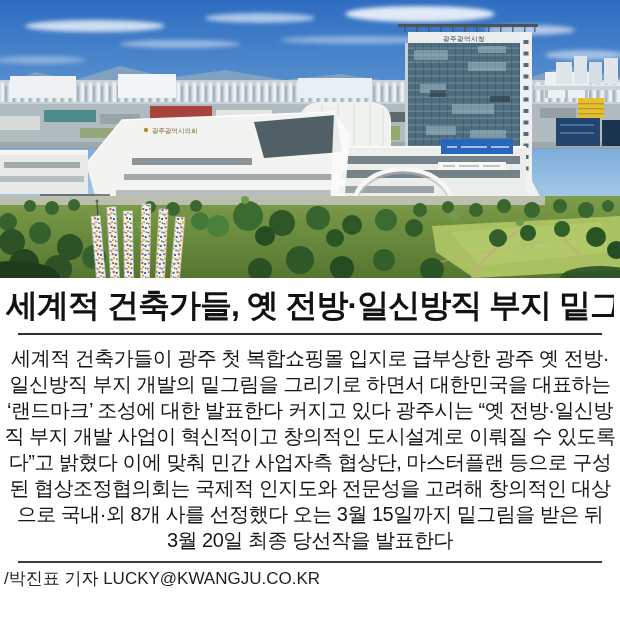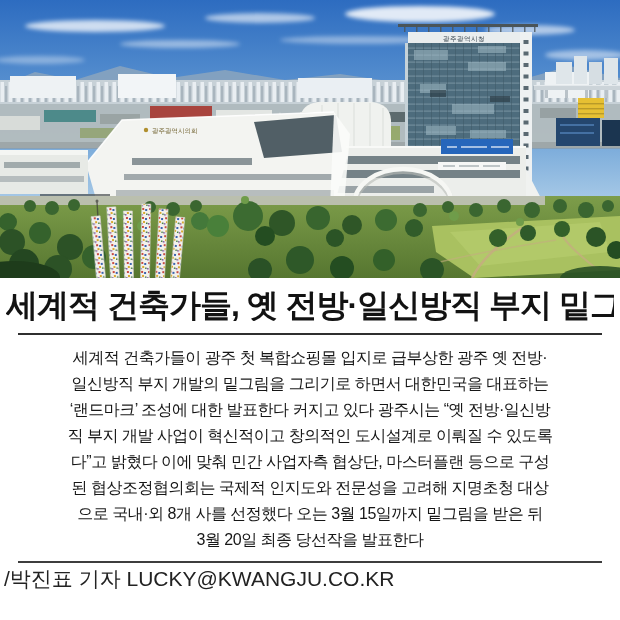--- a/index.html
+++ b/index.html
@@ -12,25 +12,25 @@
   .photo svg{display:block;}
   .headline{
     margin:7px 6px 0 6px;text-align:center;
     font-size:32px;line-height:40px;font-weight:800;letter-spacing:-1px;
     color:var(--ink,#121212);white-space:nowrap;overflow:hidden;
   }
   .rule{height:2px;background:var(--divider,#2f2f2f);margin:8px 18px 0 18px;}
   .rule.thin{height:1.5px;margin-top:8px;background:#3d3d3d;}
   .article-body{
     margin-top:10px;text-align:center;
-    font-size:16px;line-height:26px;letter-spacing:-0.5px;
+    font-size:20px;line-height:26px;letter-spacing:-0.5px;
     color:#161616;font-weight:400;
   }
   .byline{
-    margin:7px 0 0 4px;font-size:21px;line-height:18px;color:var(--byline,#222222);
+    margin:7px 0 0 4px;font-size:17px;line-height:18px;color:var(--byline,#222222);
     letter-spacing:0;
   }
 </style>
 </head>
 <body>
 
 <div class="photo">
 <svg width="620" height="278" viewBox="0 0 620 278" xmlns="http://www.w3.org/2000/svg">
   <defs>
     <linearGradient id="skyGrad" x1="0" y1="0" x2="0" y2="1">
@@ -350,19 +350,19 @@
 
 <h1 class="headline">세계적 건축가들, 옛 전방·일신방직 부지 밑그림</h1>
 <div class="rule"></div>
 
 <div class="article-body">
   <div>세계적 건축가들이 광주 첫 복합쇼핑몰 입지로 급부상한 광주 옛 전방·</div>
   <div>일신방직 부지 개발의 밑그림을 그리기로 하면서 대한민국을 대표하는</div>
   <div>‘랜드마크’ 조성에 대한 발표한다 커지고 있다 광주시는 “옛 전방·일신방</div>
   <div>직 부지 개발 사업이 혁신적이고 창의적인 도시설계로 이뤄질 수 있도록</div>
   <div>다”고 밝혔다 이에 맞춰 민간 사업자측 협상단, 마스터플랜 등으로 구성</div>
-  <div>된 협상조정협의회는 국제적 인지도와 전문성을 고려해 지명초청 대상</div>
+  <div>된 협상조정협의회는 국제적 인지도와 전문성을 고려해 창의적인 대상</div>
   <div>으로 국내·외 8개 사를 선정했다 오는 3월 15일까지 밑그림을 받은 뒤</div>
   <div>3월 20일 최종 당선작을 발표한다</div>
 </div>
 
 <div class="rule thin"></div>
 <div class="byline">/박진표 기자 LUCKY@KWANGJU.CO.KR</div>
 
 </body></html>

